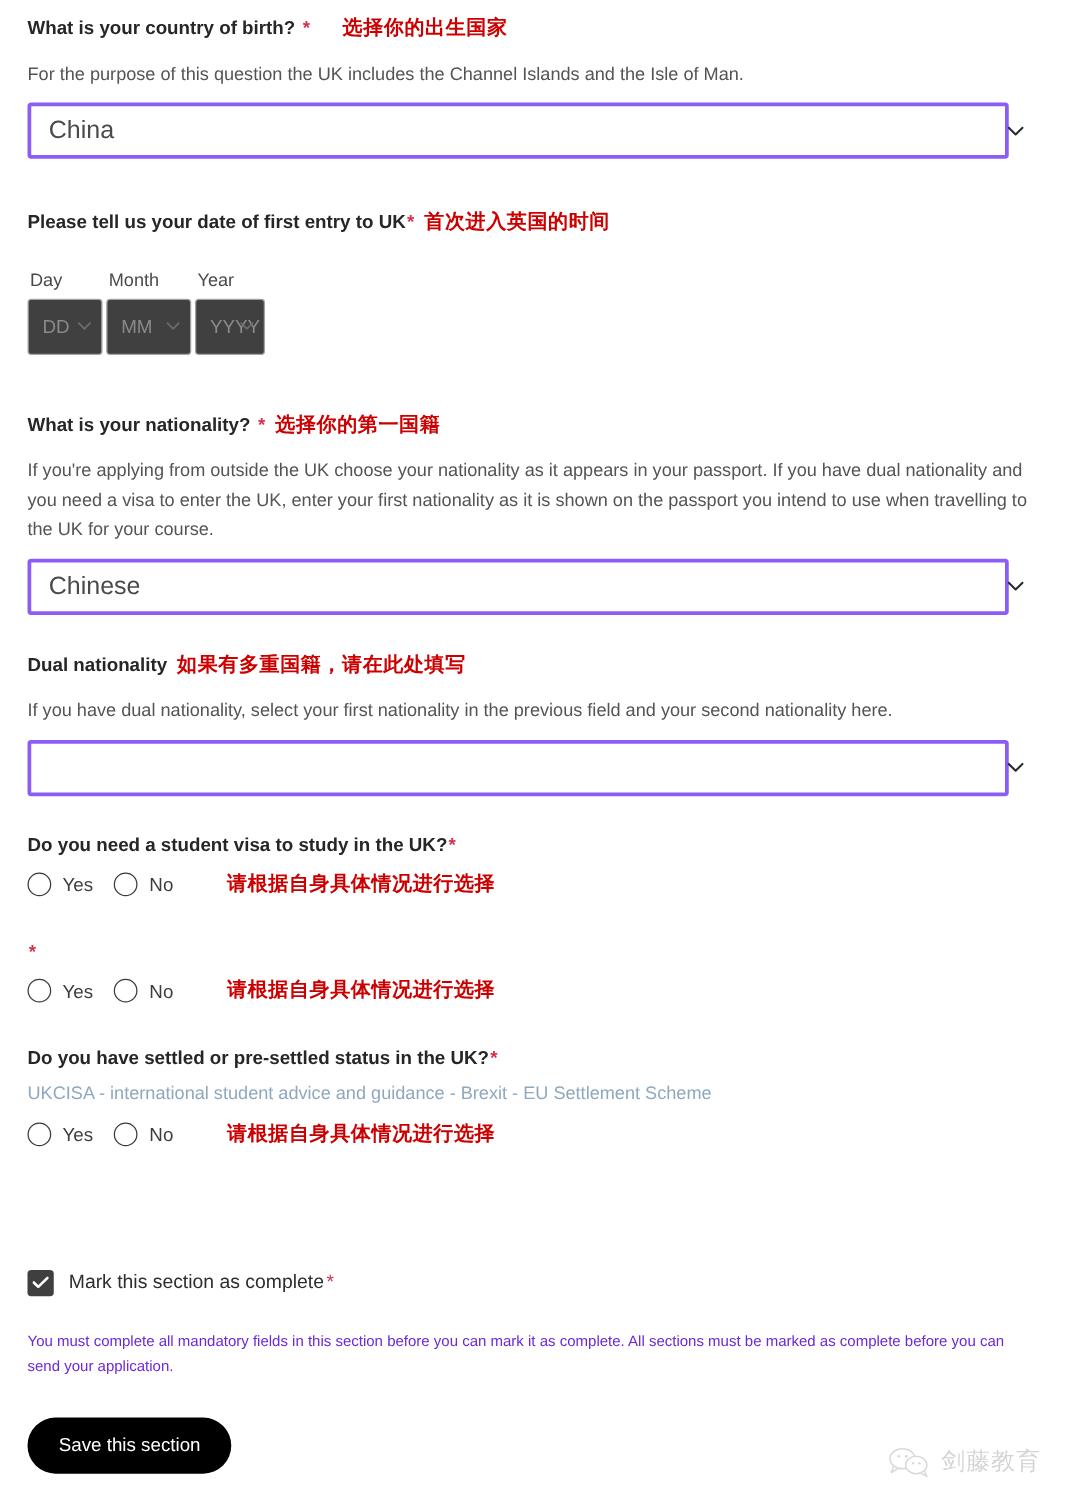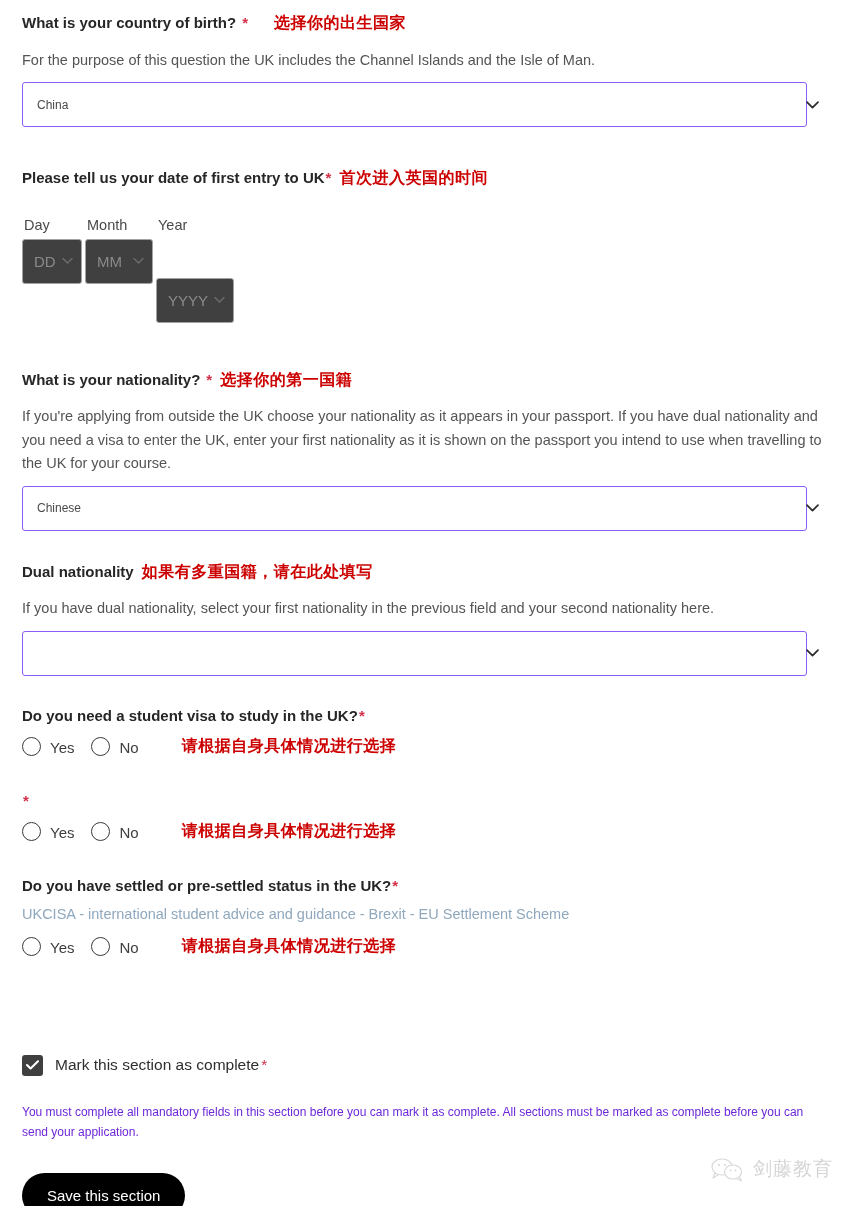--- a/index.html
+++ b/index.html
@@ -69,24 +69,24 @@
 
   
   .select-wrap {
     position: relative;
     display: block;
     margin-top: 10px;
   }
   .sel {
     width: 785px;
     height: 45px;
-    border: 1px solid #8b5cf6;
+    border: 3px solid #8b5cf6;
     border-radius: 3px;
     background: #fff;
-    font-size: 12px;
+    font-size: 20px;
     color: #4a4a4a;
     padding: 0 42px 0 14px;
     display: flex;
     align-items: center;
     font-family: "Liberation Sans", sans-serif;
   }
   .chev {
     position: absolute;
     right: 14px;
     top: 50%;
@@ -116,21 +116,21 @@
     border-radius: 3px;
     background: #404040;
     display: flex;
     align-items: center;
     padding: 0 26px 0 11px;
     font-size: 15px;
     color: #8a8a8a;
   }
   .date-sel.dd { width: 60px; }
   .date-sel.mm { width: 68px; }
-  .date-sel.yy { width: 78px; margin-top: 39px; }
+  .date-sel.yy { width: 56px; }
   .date-sel .chev { right: 8px; }
 
   
   .radio-row {
     display: flex;
     align-items: center;
     margin-top: 10px;
   }
   .radio-opt {
     display: flex;

